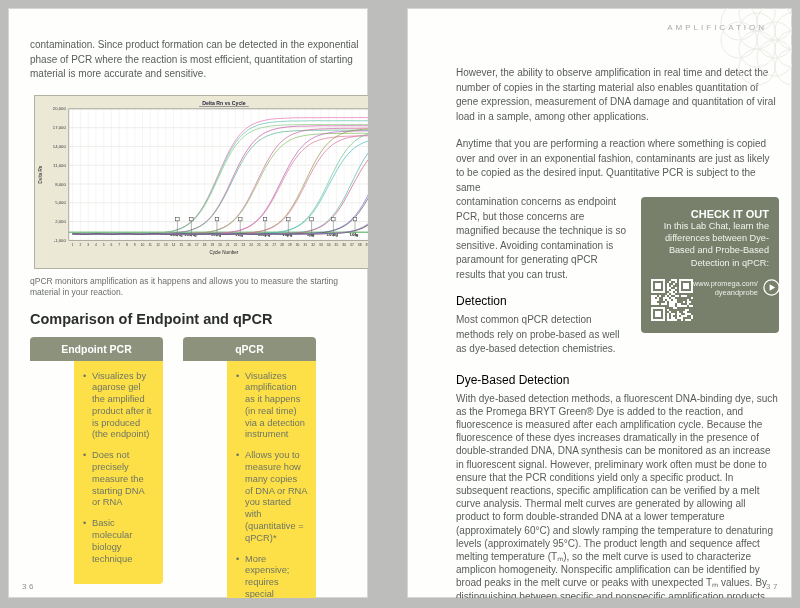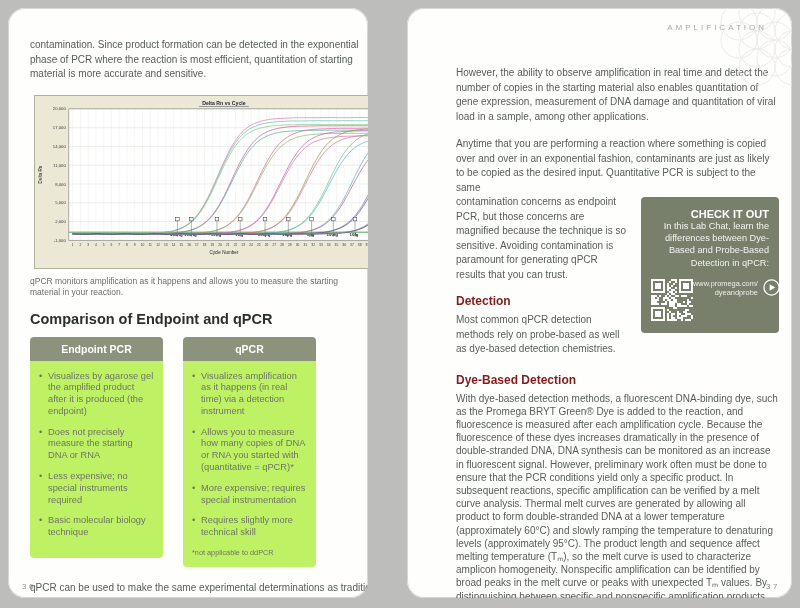--- a/index.html
+++ b/index.html
@@ -8,21 +8,20 @@
     background:#bdbdbb;
     font-family:"Liberation Sans", sans-serif;
     position:relative;
     overflow:hidden;
   }
   .page {
     position:absolute; top:8px; height:590px;
     background:#fefefd;
     box-shadow:0 0 0 1px #d6d6d3 inset;
     overflow:hidden;
-    border-radius:17px;
   }
   .page-left  { left:8px;  width:360px; }
   .page-right { left:407px; width:385px; }
 
   
   .page-left .inner { padding:30px 18px 0 22px; }
   p.body-text { font-size:10px; line-height:14.5px; color:#575d58; }
   .page-left p.intro { width:352px; }
   .chart-wrap {
     margin:13px 0 0 4px; width:358px; height:174px;
@@ -30,40 +29,40 @@
   }
   .chart-wrap svg { display:block; width:100%; height:100%; }
   p.caption { margin-top:7px; width:340px; font-size:8.5px; line-height:11px; color:#6b6f6b; }
   h2.section-title { margin-top:13px; font-size:14.5px; font-weight:bold; color:#2c302d; }
   .boxes { margin-top:10px; display:flex; gap:20px; align-items:flex-start; }
   .cmp-box { width:133px; border-radius:4px; overflow:hidden; }
   .cmp-box .hd {
     background:#8d927c; color:#ffffff; text-align:center;
     font-size:10.5px; font-weight:bold; padding:6px 20px;
   }
-  .cmp-box .bd { background:#bef264; padding:10px 9px 10px 9px; }
+  .cmp-box .bd { background:#fde047; padding:10px 9px 10px 9px;margin-left:44px; }
   .cmp-box ul { list-style:none; }
   .cmp-box li {
     position:relative; padding-left:9px; margin-bottom:9px;
     font-size:9.3px; line-height:11.8px; color:#6e7566;
   }
   .cmp-box li::before { content:"•"; position:absolute; left:0; top:0; color:#6e7566; }
   .cmp-box .footnote { font-size:7.3px; color:#6e7566; margin-top:2px; }
   p.closing { margin-top:14px; width:356px; }
   .page-num {
     position:absolute; bottom:7px; font-size:8px; letter-spacing:2.5px; color:#8e8e8c;
   }
   .page-num.left  { left:14px; }
   .page-num.right { right:12px; }
 
   
   .page-right .inner { padding:58px 13px 0 49px; position:relative; }
   .page-right p.body-text { width:323px; }
   .page-right p.para2a { margin-top:13px; }
-  h3.sub-title { font-size:12px; font-weight:bold; color:#7f1d1d; margin:12px 0 5px 0; }
+  h3.sub-title { font-size:12px; font-weight:normal; color:#000000; margin:12px 0 5px 0; }
   h3.dye-title { clear:both; margin-top:16px; }
   p.dye-para { margin-top:2px; width:326px; font-size:10px; line-height:13.2px; }
   .amp-label {
     position:absolute; top:15px; right:25px;
     font-size:8px; letter-spacing:3px; color:#a8acac; z-index:3;
   }
   .corner-pattern { position:absolute; top:0; right:0; z-index:1; pointer-events:none; }
 
   .checkout-box {
     float:right; width:138px; margin:2px 0 10px 12px;
@@ -254,21 +253,20 @@
     <h2 class="section-title">Comparison of Endpoint and qPCR</h2>
 
     <div class="boxes">
       <div class="cmp-box">
         <div class="hd">Endpoint PCR</div>
         <div class="bd">
           <ul>
 
           <li>Visualizes by agarose gel the amplified product after it is produced (the endpoint)</li>
               <li>Does not precisely measure the starting DNA or RNA</li>
-              <li>Less expensive; no special instruments required</li>
               <li>Basic molecular biology technique</li>
             </ul>
         </div>
       </div>
       <div class="cmp-box">
         <div class="hd">qPCR</div>
         <div class="bd">
           <ul>
 
           <li>Visualizes amplification as it happens (in real time) via a detection instrument</li>

